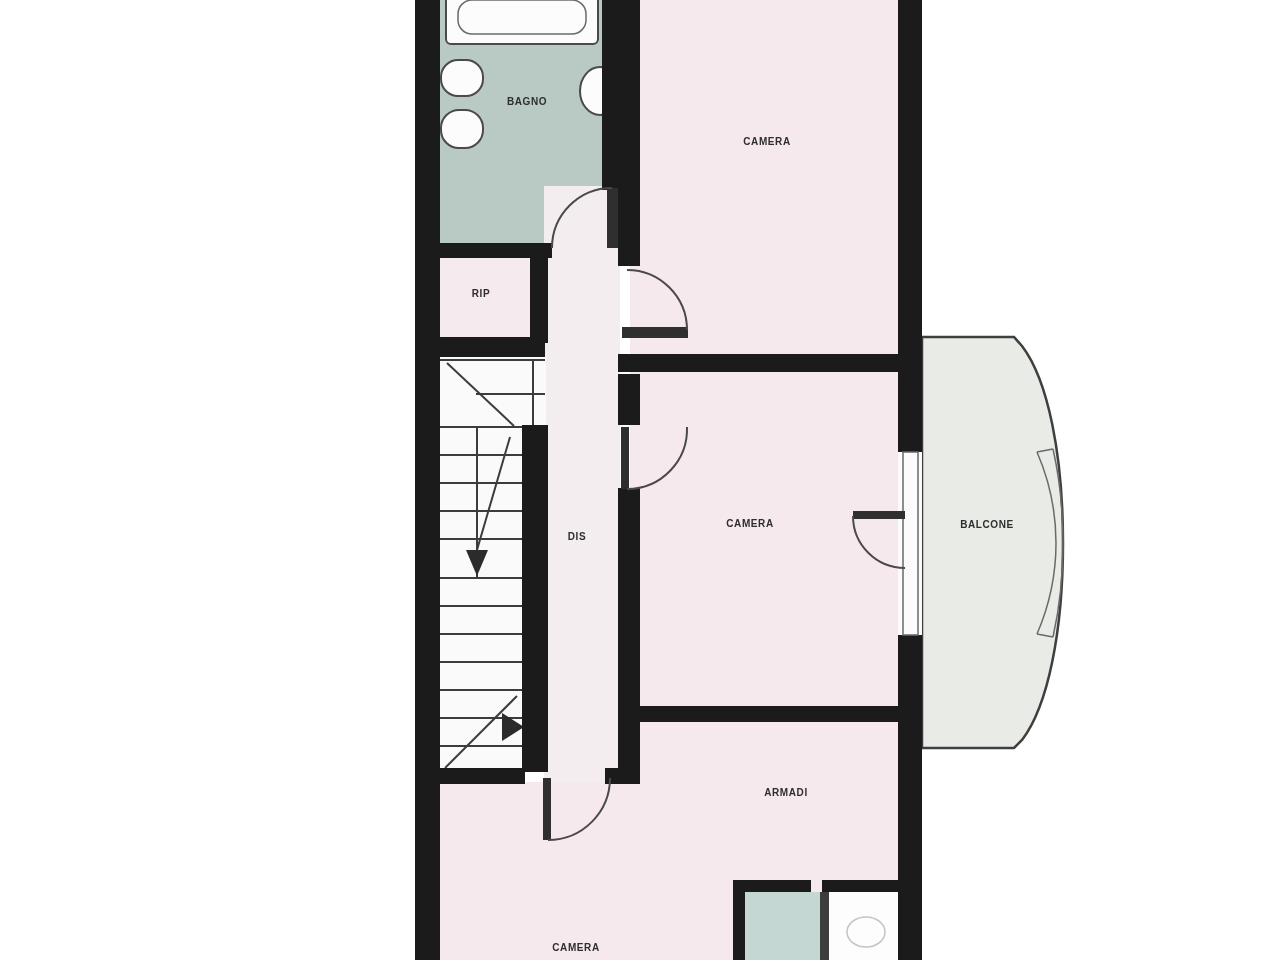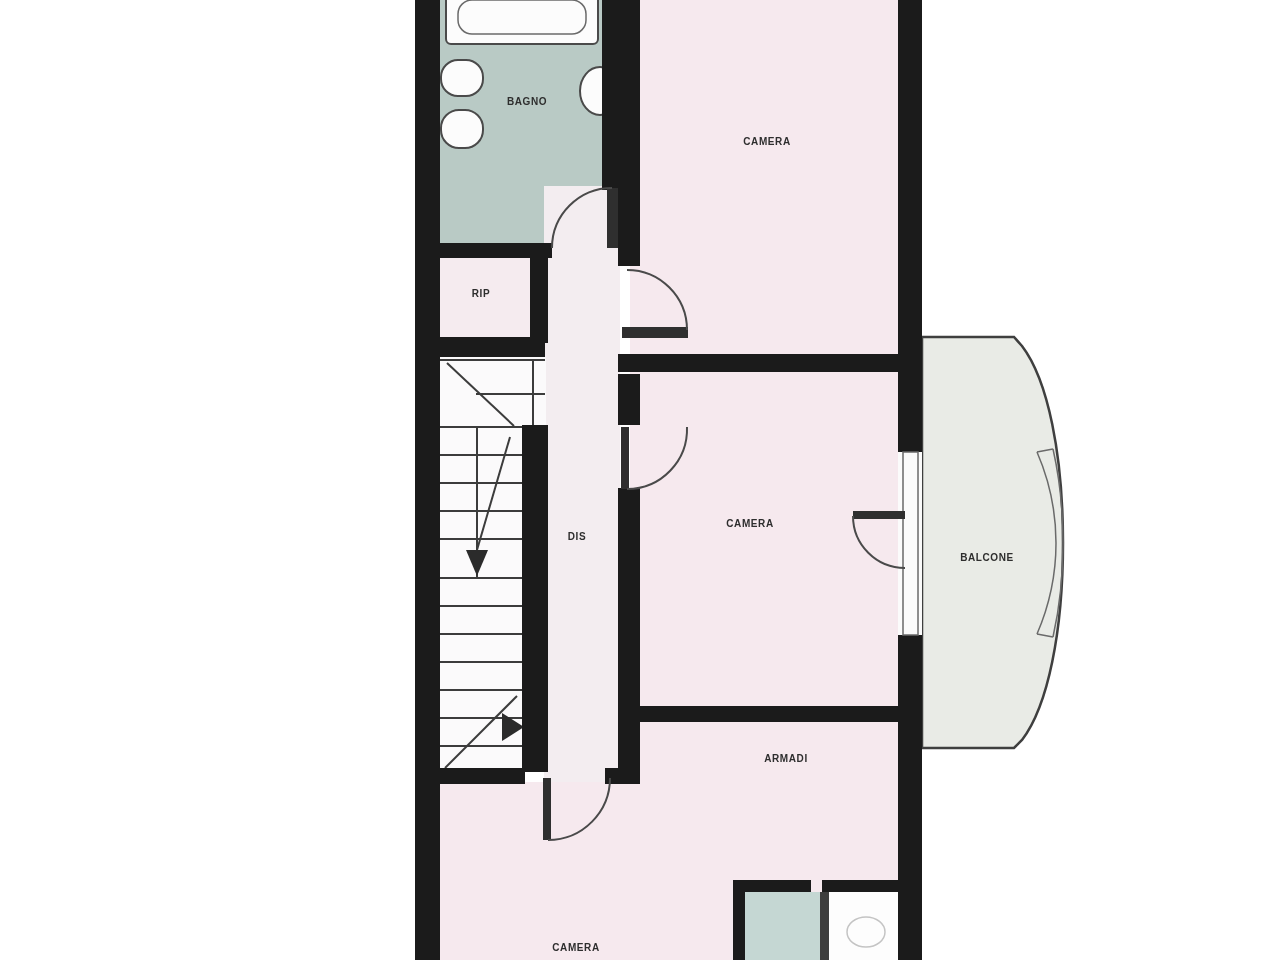--- a/index.html
+++ b/index.html
@@ -133,16 +133,16 @@
       <rect class="leaf" x="543" y="778" width="8" height="62"></rect>
       <path class="arc" d="M 548 840 A 62 62 0 0 0 610 778"></path>
     </g>
   </svg>
 
   <div class="room-label" style="left:527px;top:101px;">BAGNO</div>
   <div class="room-label" style="left:767px;top:141px;">CAMERA</div>
   <div class="room-label" style="left:481px;top:293px;">RIP</div>
   <div class="room-label" style="left:577px;top:536px;">DIS</div>
   <div class="room-label" style="left:750px;top:523px;">CAMERA</div>
-  <div class="room-label" style="left:987px;top:557px;">BALCONE</div>
-  <div class="room-label" style="left:786px;top:758px;">ARMADI</div>
+  <div class="room-label" style="left:987px;top:524px;">BALCONE</div>
+  <div class="room-label" style="left:786px;top:792px;">ARMADI</div>
   <div class="room-label" style="left:576px;top:947px;">CAMERA</div>
 </div>
 
 </body></html>

